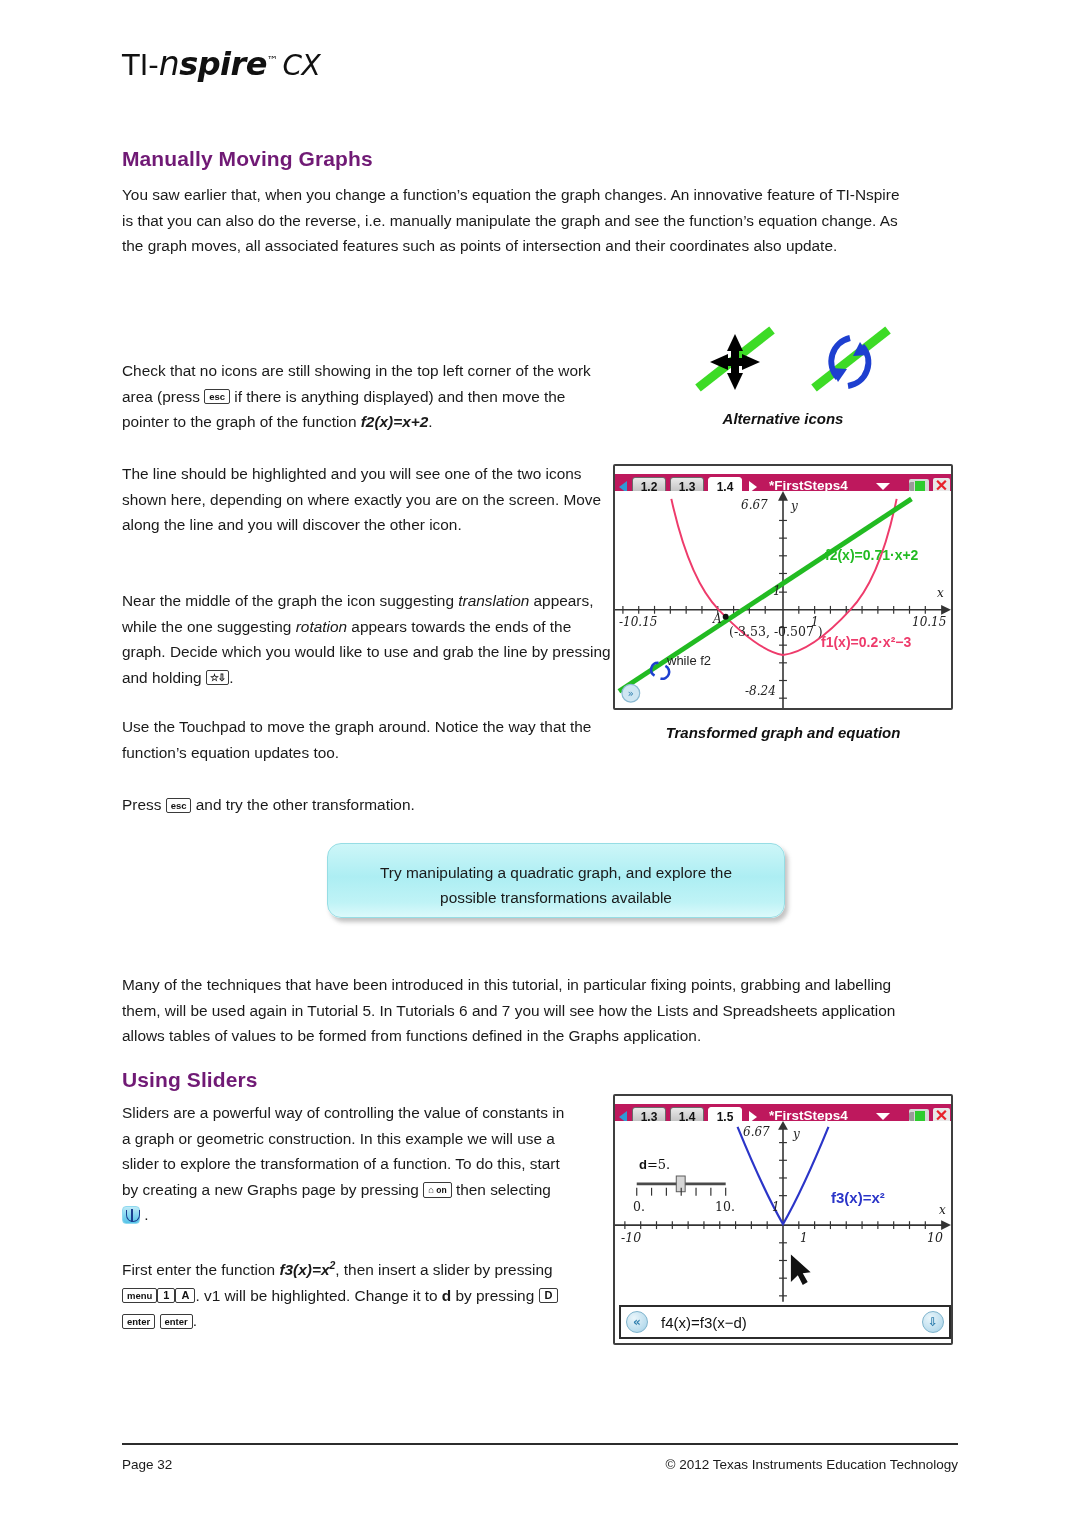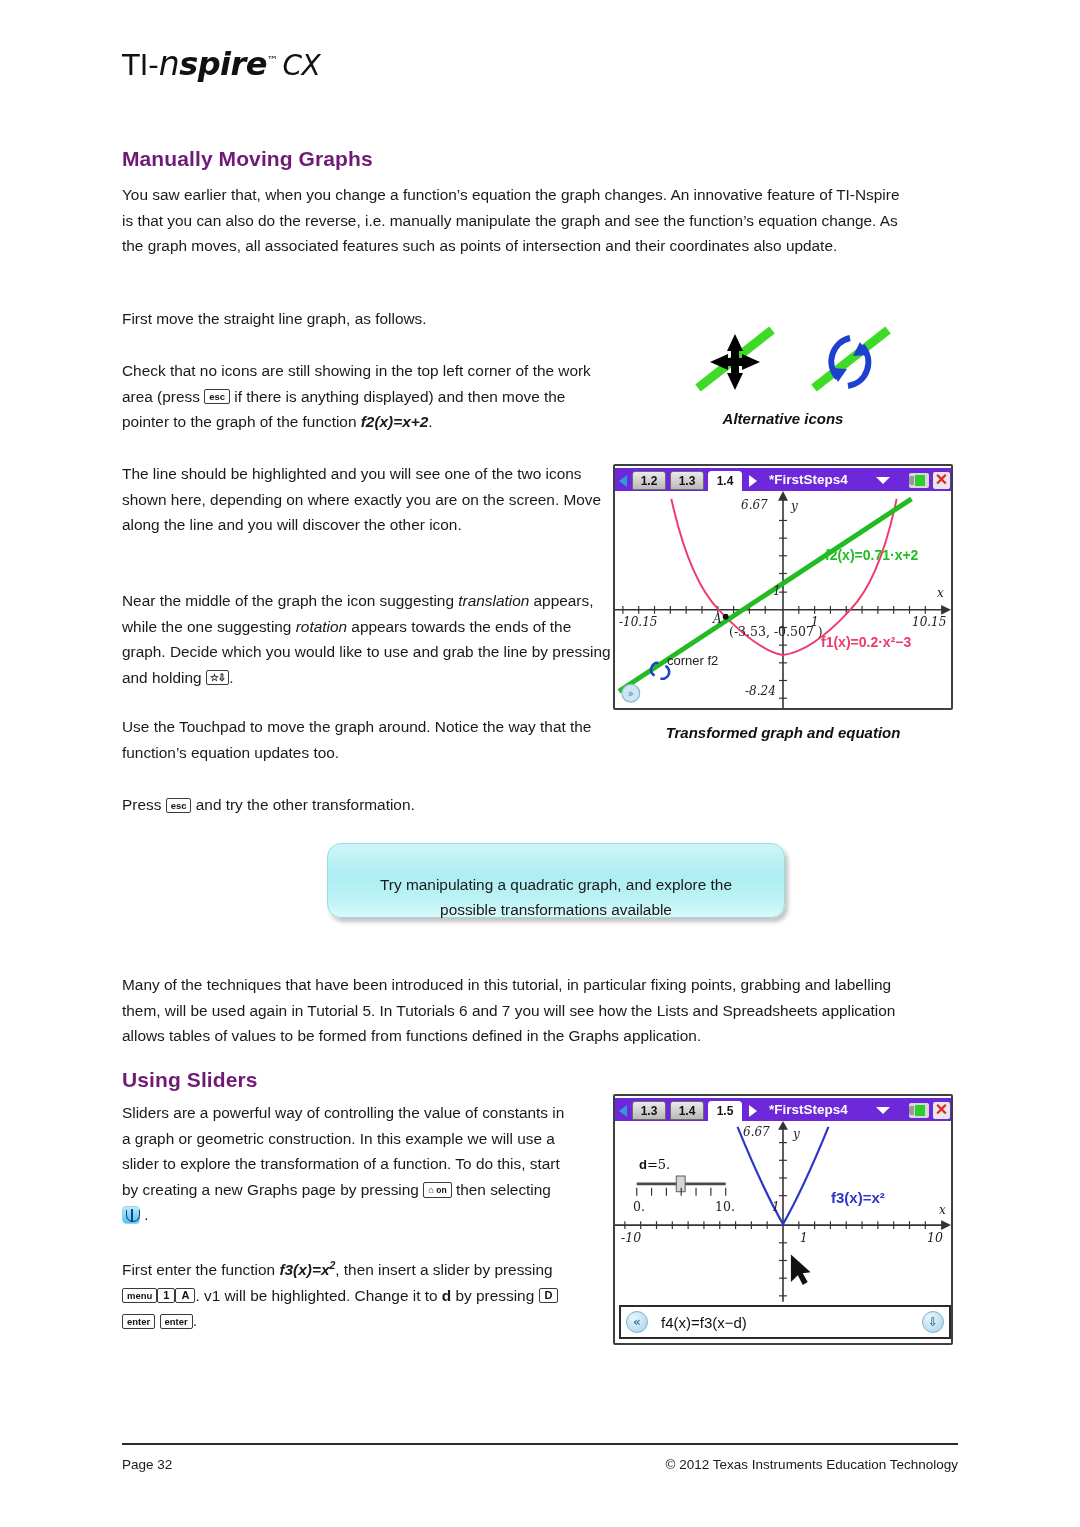--- a/index.html
+++ b/index.html
@@ -72,22 +72,22 @@
   .alt-icons { position:absolute; left:690px; top:322px; width:220px; height:80px; }
   .alt-cap { position:absolute; left:613px; top:410px; width:340px; text-align:center;
              font-size:15px; font-weight:bold; font-style:italic; color:#111; }
 
   
   .calc {
     position:absolute; background:#ffffff;
     border:2px solid #3f3f3f; border-radius:2px; overflow:hidden;
   }
   .calc .titlebar {
-    position:absolute; left:0; top:2px; width:100%; height:25px;
-    background:#6d28d9;
+    position:absolute; left:0; top:8px; width:100%; height:25px;
+    background:#be185d;
     text-decoration:underline;
   }
   .tab {
     position:absolute; top:3px; height:19px; width:34px;
     background:linear-gradient(180deg,#e9e9e9,#b9b9b9);
     border:1px solid #6a6a6a; border-radius:3px 3px 0 0;
     font-size:12px; font-weight:bold; color:#111; text-align:center;
     line-height:18px; font-family:"Liberation Sans", sans-serif;
   }
   .tab.active {
@@ -136,21 +136,21 @@
 
   
   .tip {
     position:absolute; left:327px; top:843px; width:458px; height:75px;
     border-radius:14px;
     background:linear-gradient(180deg,#cdf6f8 0%, #adeef3 45%, #bff3f6 80%, #dcfafb 100%);
     border:1px solid #96dde4;
     box-shadow:3px 4px 4px rgba(120,120,120,0.45);
   }
   .tip-txt {
-    position:absolute; left:0; top:28px; width:100%; text-align:center;
+    position:absolute; left:0; top:16px; width:100%; text-align:center;
     font-size:15.4px; line-height:25px; color:#1a1a1a;
     font-family:"Liberation Sans", sans-serif;
   }
 
   
   .foot-rule { position:absolute; left:122px; top:1443px; width:836px; height:2px; background:#2c2c2c; }
   .foot-l { position:absolute; left:122px; top:1457px; font-size:13.5px; color:#1a1a1a; }
   .foot-r { position:absolute; right:122px; top:1457px; font-size:13.5px; color:#1a1a1a; text-align:right; }
 </style>
 </head>
@@ -161,21 +161,20 @@
   <div class="hdr">
     <div class="logo">
       <span class="ti">TI-</span><span class="n">n</span><span class="nsp">spire</span><span class="tm">™</span><span class="cx">CX</span>
     </div>
   </div>
 
   <h2 class="sec" style="top:147px;">Manually Moving Graphs</h2>
 
   <p class="body" style="left:122px; top:182px; width:790px;">You saw earlier that, when you change a function’s equation the graph changes. An innovative feature of TI-Nspire is that you can also do the reverse, i.e. manually manipulate the graph and see the function’s equation change. As the graph moves, all associated features such as points of intersection and their coordinates also update.</p>
 
-  <p class="body" style="left:122px; top:306px; width:480px;">First move the straight line graph, as follows.</p>
 
   <p class="body" style="left:122px; top:358px; width:490px;"><span>Check that no icons are still showing in the top left corner of the work area (press </span><span class="kbd">esc</span><span> if there is anything displayed) and then move the pointer to the graph of the function </span><span class="bi">f2(x)=x+2</span><span>.</span></p>
 
   <div class="alt-icons">
     <svg width="220" height="80" viewBox="0 0 220 80">
 
       <line x1="8" y1="66" x2="82" y2="8" stroke="#3ddb26" stroke-width="9"></line>
 
       <g fill="#000">
         <rect x="41" y="28" width="8" height="24"></rect>
@@ -285,21 +284,21 @@
       <div class="glabel" style="left:126px; top:7px; font-size:12px; font-style:italic;">6.67</div>
       <div class="glabel" style="left:176px; top:8px; font-size:12px; font-style:italic;">y</div>
       <div class="glabel" style="left:130px; top:193px; font-size:12px; font-style:italic;">-8.24</div>
       <div class="glabel" style="left:322px; top:95px; font-size:12px; font-style:italic;">x</div>
       <div class="glabel" style="left:4px; top:124px; font-size:12px; font-style:italic;">-10.15</div>
       <div class="glabel" style="left:297px; top:124px; font-size:12px; font-style:italic;">10.15</div>
       <div class="glabel" style="left:158px; top:93px; font-size:12px; font-style:italic;">1</div>
       <div class="glabel" style="left:196px; top:124px; font-size:12px; font-style:italic;">1</div>
       <div class="glabel" style="left:98px; top:121px; font-size:12px; font-style:italic;">A</div>
       <div class="glabel" style="left:114px; top:133px; font-size:12.5px;">(-3.53, -0.507 )</div>
-      <div class="glabel" style="left:52px; top:162px; font-size:13px; font-family:'Liberation Sans',sans-serif;">corner f2</div>
+      <div class="glabel" style="left:52px; top:162px; font-size:13px; font-family:'Liberation Sans',sans-serif;">while f2</div>
       <div class="eq" style="left:210px; top:56px; font-size:14px; color:#22bb22;">f2(x)=0.71·x+2</div>
       <div class="eq" style="left:206px; top:143px; font-size:14px; color:#ee3b6b;">f1(x)=0.2·x²−3</div>
     </div>
   </div>
   <div class="calc-cap" style="left:613px; top:724px; width:340px;">Transformed graph and equation</div>
 
   <div class="tip">
     <div class="tip-txt">
       <div>Try manipulating a quadratic graph, and explore the</div>
       <div>possible transformations available</div>

